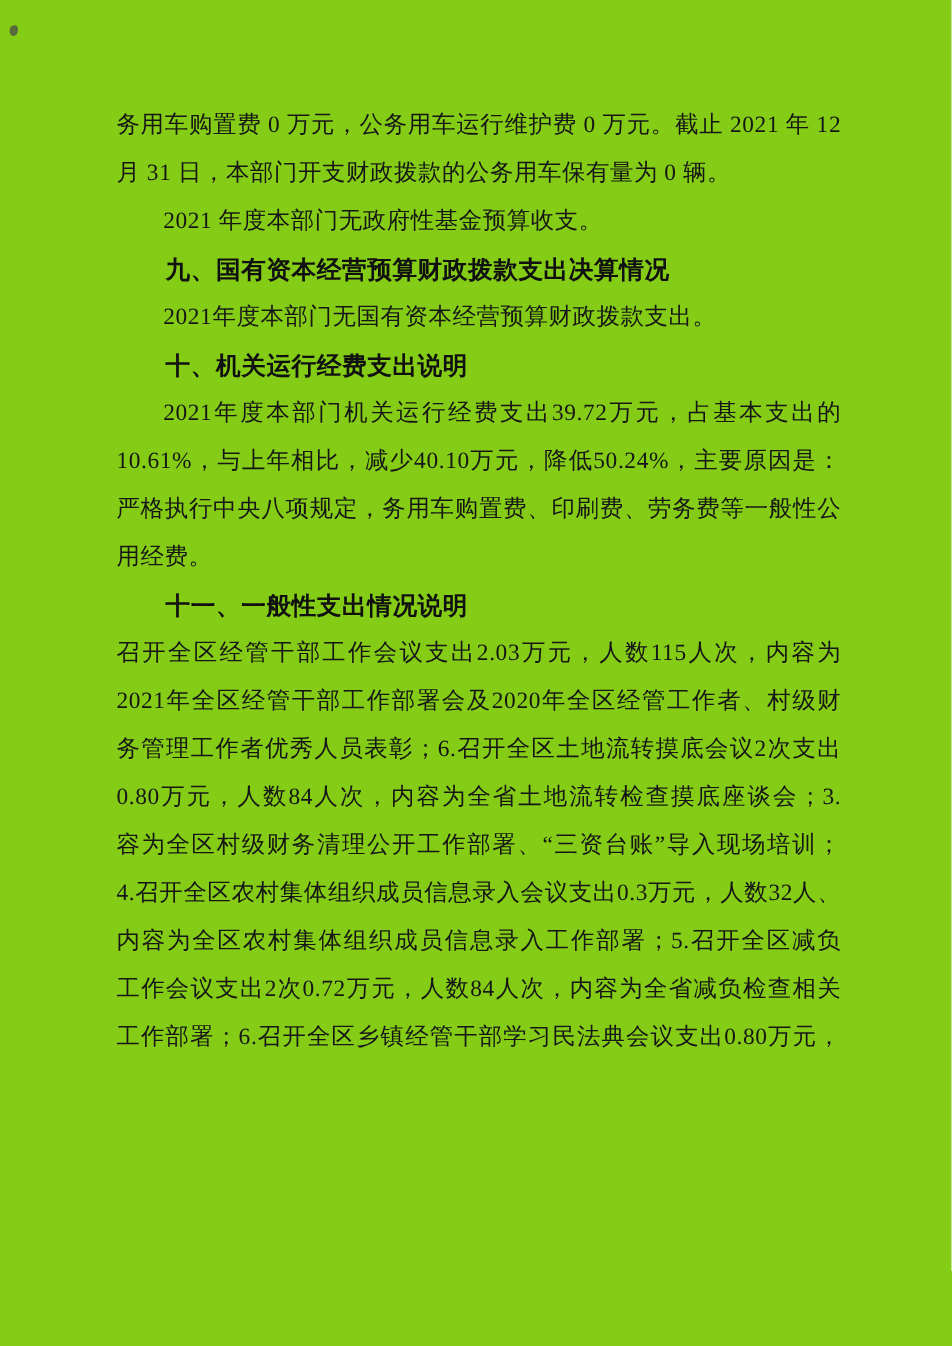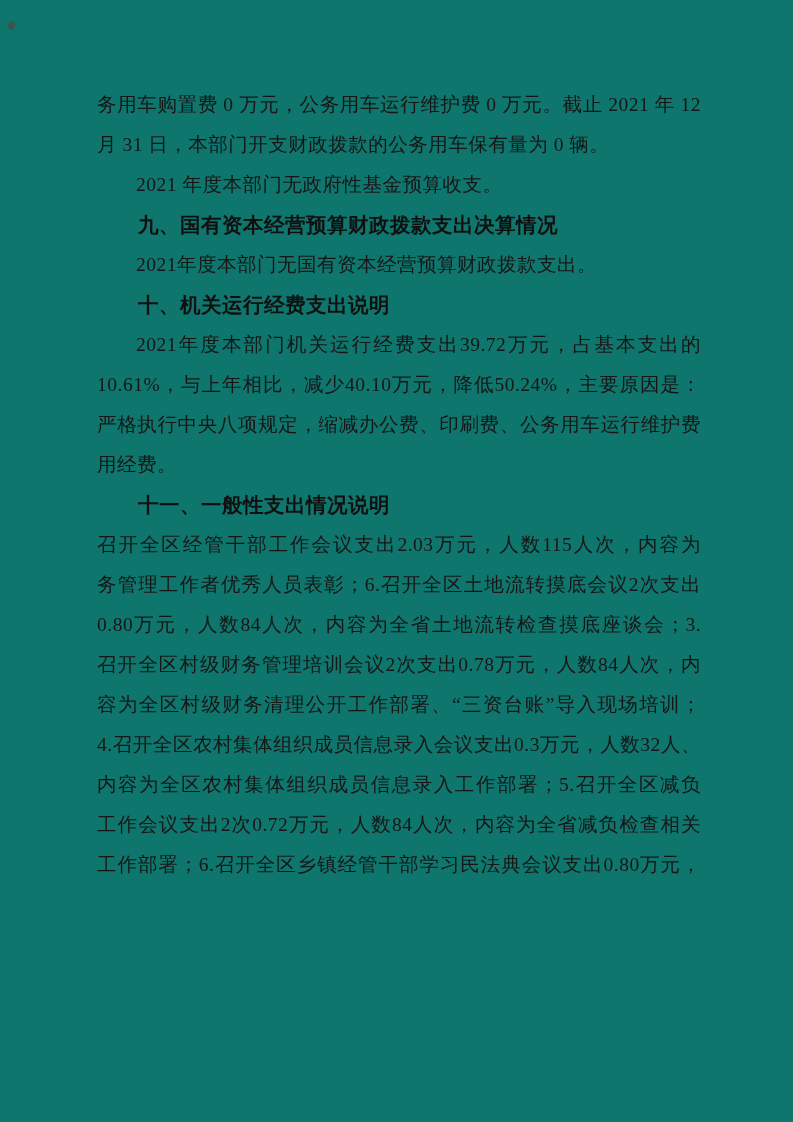--- a/index.html
+++ b/index.html
@@ -16,21 +16,21 @@
     color: #161616;
   }
   .page {
     position: absolute;
     top: 0;
     left: 0;
     width: 793px;
     height: 1122px;
     box-sizing: border-box;
     padding: 85px 92px 0 97px;
-    background: #0f766e;
+    background: #84cc16;
   }
   .scan-speck {
     position: absolute;
     left: 8px;
     top: 21px;
     width: 7px;
     height: 9px;
     background: #4a4a4a;
     border-radius: 50% 40% 55% 45%;
     opacity: 0.75;
@@ -87,31 +87,31 @@
 
   <div class="para">
     <span class="ln indent">2021年度本部门无国有资本经营预算财政拨款支出。</span>
   </div>
 
   <div class="heading">十、机关运行经费支出说明</div>
 
   <div class="para">
     <span class="ln j indent">2021年度本部门机关运行经费支出39.72万元，占基本支出的</span>
     <span class="ln j">10.61%，与上年相比，减少40.10万元，降低50.24%，主要原因是：</span>
-    <span class="ln j">严格执行中央八项规定，缩减办公费、印刷费、公务用车运行维护费</span>
+    <span class="ln j">严格执行中央八项规定，务用车购置费、印刷费、劳务费等一般性公</span>
     <span class="ln">用经费。</span>
   </div>
 
   <div class="heading">十一、一般性支出情况说明</div>
 
   <div class="para">
     <span class="ln j">召开全区经管干部工作会议支出2.03万元，人数115人次，内容为</span>
+    <span class="ln j">2021年全区经管干部工作部署会及2020年全区经管工作者、村级财</span>
     <span class="ln j">务管理工作者优秀人员表彰；6.召开全区土地流转摸底会议2次支出</span>
     <span class="ln j">0.80万元，人数84人次，内容为全省土地流转检查摸底座谈会；3.</span>
-    <span class="ln j">召开全区村级财务管理培训会议2次支出0.78万元，人数84人次，内</span>
     <span class="ln j">容为全区村级财务清理公开工作部署、“三资台账”导入现场培训；</span>
     <span class="ln j">4.召开全区农村集体组织成员信息录入会议支出0.3万元，人数32人、</span>
     <span class="ln j">内容为全区农村集体组织成员信息录入工作部署；5.召开全区减负</span>
     <span class="ln j">工作会议支出2次0.72万元，人数84人次，内容为全省减负检查相关</span>
     <span class="ln j">工作部署；6.召开全区乡镇经管干部学习民法典会议支出0.80万元，</span>
   </div>
 
 </div>
 
 </body></html>

